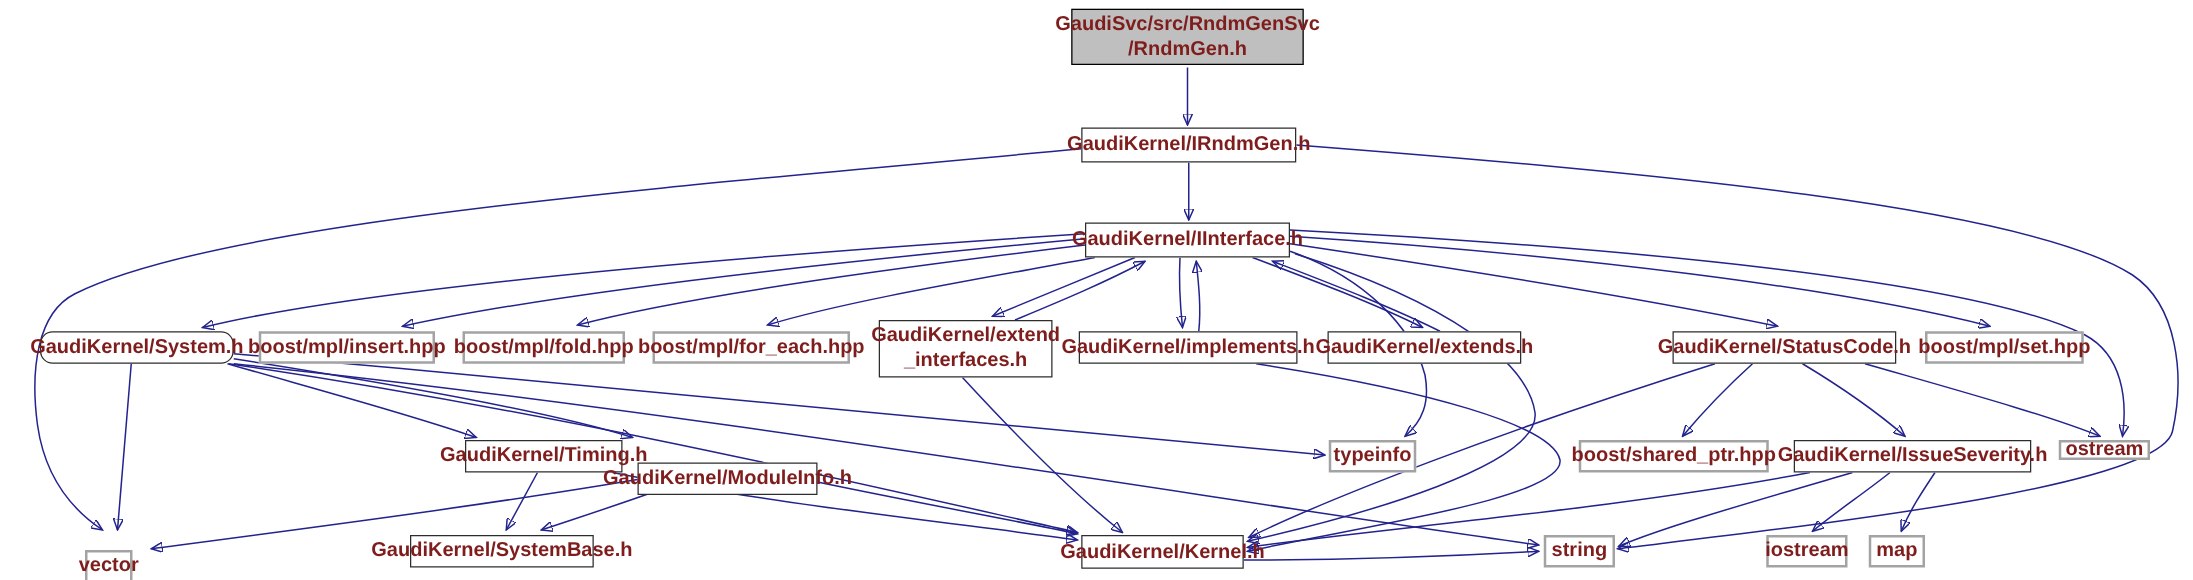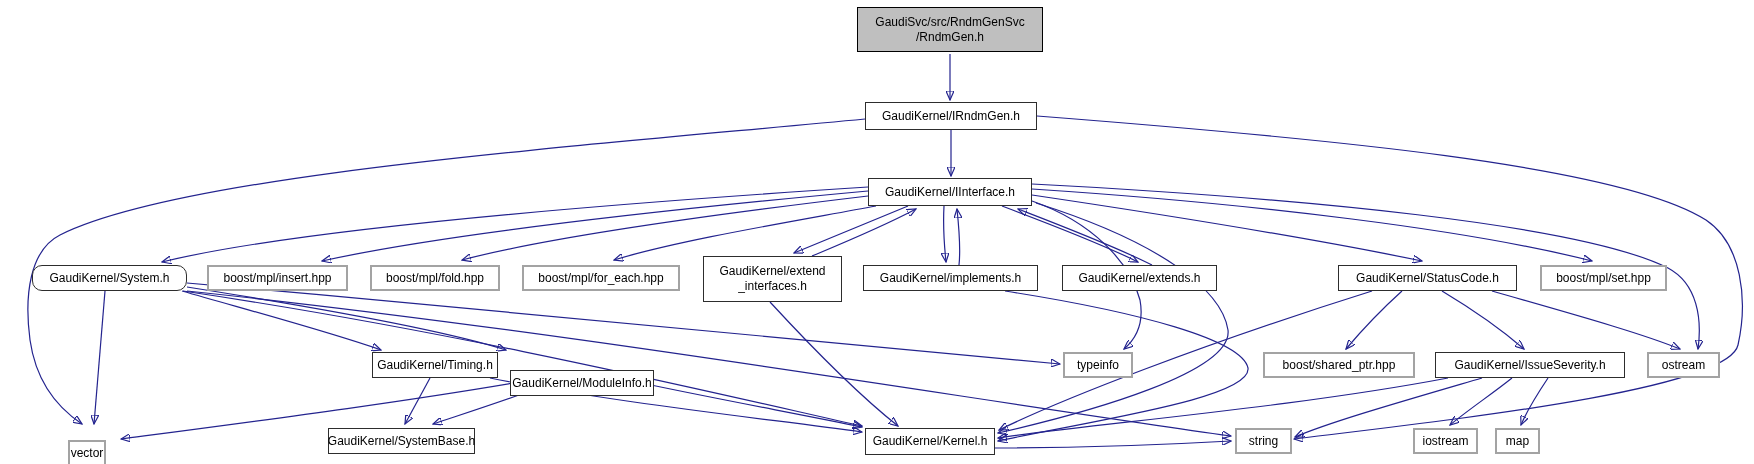--- a/index.html
+++ b/index.html
@@ -12,25 +12,26 @@
   }
   .edges{position:absolute;left:0;top:0;width:1754px;height:464px;}
   .edges path{stroke:#23238e;stroke-width:1.2;fill:none;}
   .node{
     position:absolute;
     box-sizing:border-box;
     display:flex;align-items:center;justify-content:center;
     text-align:center;
     background:#ffffff;
     border:1px solid #2d2d2d;
-    color:#000000;
-    font-size:12px;
+    color:#7f1d1d;
+    font-size:16px;
     line-height:1.25;
     white-space:pre-line;
     z-index:2;
+    font-weight:bold;
   }
   .node.external{border:2px solid #a3a3a3;}
   .node.root{background:#bfbfbf;border:1px solid #000;}
 </style>
 </head>
 <body>
 
 <div class="canvas">
 
   <svg class="edges" viewBox="0 0 1754 464" xmlns="http://www.w3.org/2000/svg">
@@ -111,21 +112,21 @@
   <div class="node" style="left:372px;top:352px;width:126px;height:26px;">GaudiKernel/Timing.h</div>
 
   <div class="node" style="left:510px;top:370px;width:144px;height:26px;">GaudiKernel/ModuleInfo.h</div>
 
   <div class="node external" style="left:1063px;top:352px;width:70px;height:26px;">typeinfo</div>
 
   <div class="node external" style="left:1263px;top:352px;width:152px;height:26px;">boost/shared_ptr.hpp</div>
 
   <div class="node" style="left:1435px;top:352px;width:190px;height:26px;">GaudiKernel/IssueSeverity.h</div>
 
-  <div class="node external" style="left:1647px;top:352px;width:73px;height:26px;">ostream</div>
+  <div class="node external" style="left:1647px;top:352px;width:73px;height:16px;">ostream</div>
 
   <div class="node external" style="left:68px;top:440px;width:38px;height:26px;">vector</div>
 
   <div class="node" style="left:328px;top:428px;width:147px;height:26px;">GaudiKernel/SystemBase.h</div>
 
   <div class="node" style="left:865px;top:428px;width:130px;height:27px;">GaudiKernel/Kernel.h</div>
 
   <div class="node external" style="left:1235px;top:428px;width:57px;height:26px;">string</div>
 
   <div class="node external" style="left:1413px;top:428px;width:65px;height:26px;">iostream</div>

